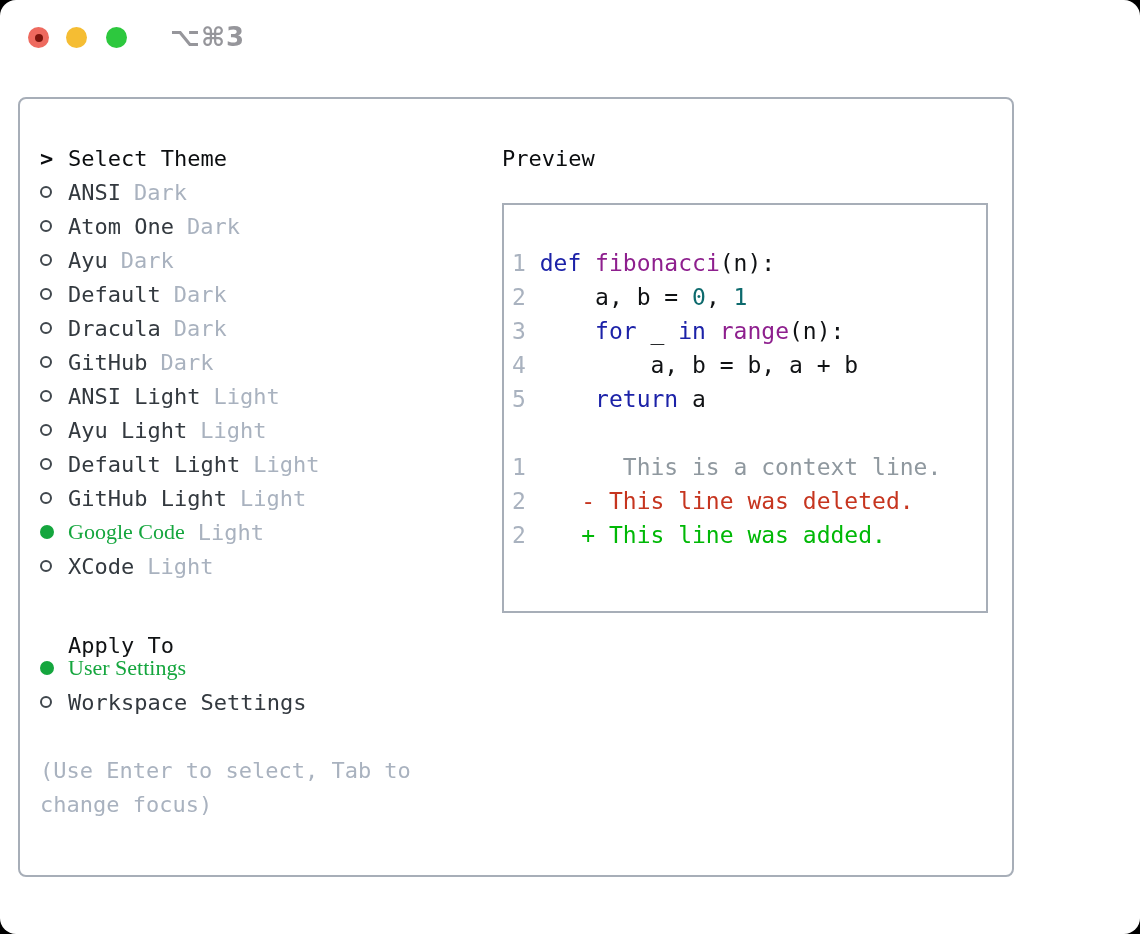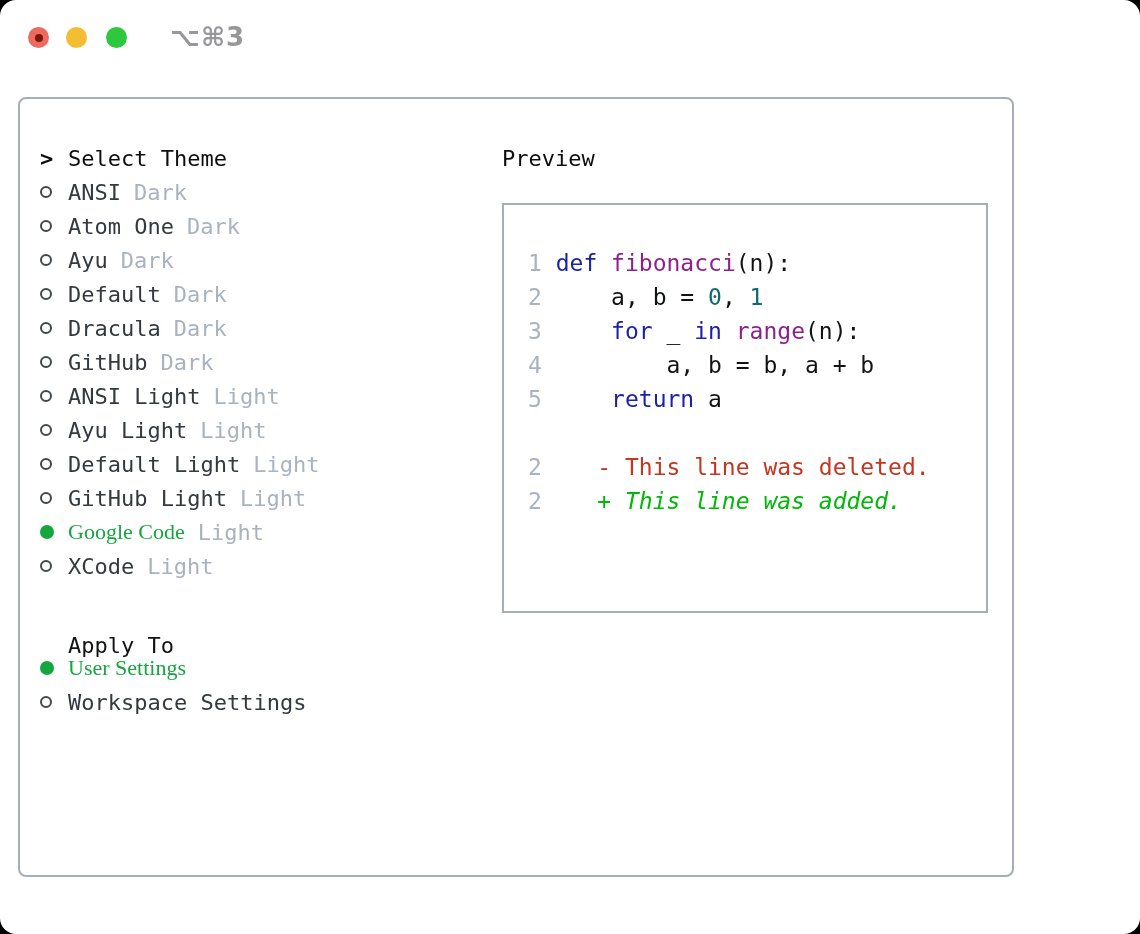--- a/index.html
+++ b/index.html
@@ -42,32 +42,32 @@
   .radio.sel{background:var(--accent-green);border-color:var(--accent-green);width:14px;height:14px;}
   .t-name{color:var(--text-dark);}
   .t-name.sel{color:var(--accent-green);font-family:Liberation Serif, serif;}
   .t-variant{color:var(--muted-gray);margin-left:13px;}
   .apply-label{color:var(--ink);margin-top:23px;}
   .hint{color:var(--muted-gray);}
   .spacer{height:34px;}
   
   .preview-box{
     margin-top:28px;width:486px;height:410px;border:2px solid var(--border-gray);
-    background:#fff;padding:41px 10px 0 24px;overflow:hidden;
+    background:#fff;padding:41px 10px 0 8px;overflow:hidden;
   }
   .code-row{height:34px;line-height:34px;font-size:23px;white-space:pre;color:var(--ink);}
   .code-row span{white-space:pre;}
   .gutter{color:var(--muted-gray);}
   .kw{color:var(--code-keyword);}
   .fn{color:var(--code-function);}
   .lit{color:var(--code-literal);}
   .plain{color:var(--ink);}
   .ctx{color:var(--context-gray);}
   .del{color:var(--diff-red);}
-  .add{color:var(--diff-green);font-style:italic;}
+  .add{color:var(--diff-green);}
 </style>
 </head>
 <body>
 
 <div class="window">
   <div class="titlebar">
     <span class="tl red">
         <span class="tl-dot"></span>
       </span>
     <span class="tl yellow"></span>
@@ -98,33 +98,38 @@
       <div class="spacer"></div>
       <div class="row">
         <span class="marker"></span>
         <span class="apply-label">Apply To</span>
       </div>
       <div id="apply-list">
           <div class="row"><span class="marker"><span class="radio sel"></span></span><span class="t-name sel">User Settings</span></div>
           <div class="row"><span class="marker"><span class="radio"></span></span><span class="t-name">Workspace Settings</span></div>
         </div>
       <div class="spacer"></div>
+      <div id="hint-block">
+          <div class="row hint">(Use Enter to select, Tab to</div>
+          <div class="row hint">change focus)</div>
+        </div>
     </div>
 
     <div class="right-col">
       <div class="row">
         <span class="header-label">Preview</span>
       </div>
       <div class="preview-box">
         <div id="code-block">
             <div class="code-row"><span class="gutter">1 </span><span class="kw">def</span><span class="plain"> </span><span class="fn">fibonacci</span><span class="plain">(n):</span></div>
             <div class="code-row"><span class="gutter">2 </span><span class="plain">    a, b = </span><span class="lit">0</span><span class="plain">, </span><span class="lit">1</span></div>
             <div class="code-row"><span class="gutter">3 </span><span class="plain">    </span><span class="kw">for</span><span class="plain"> _ </span><span class="kw">in</span><span class="plain"> </span><span class="fn">range</span><span class="plain">(n):</span></div>
             <div class="code-row"><span class="gutter">4 </span><span class="plain">        a, b = b, a + b</span></div>
             <div class="code-row"><span class="gutter">5 </span><span class="plain">    </span><span class="kw">return</span><span class="plain"> a</span></div>
             <div class="code-row"></div>
+            <div class="code-row"><span class="gutter">1</span><span class="ctx">       This is a context line.</span></div>
             <div class="code-row"><span class="gutter">2</span><span class="plain">    </span><span class="del">- This line was deleted.</span></div>
             <div class="code-row"><span class="gutter">2</span><span class="plain">    </span><span class="add">+ This line was added.</span></div>
           </div>
       </div>
     </div>
   </div>
 </div>
 
 </body></html>

